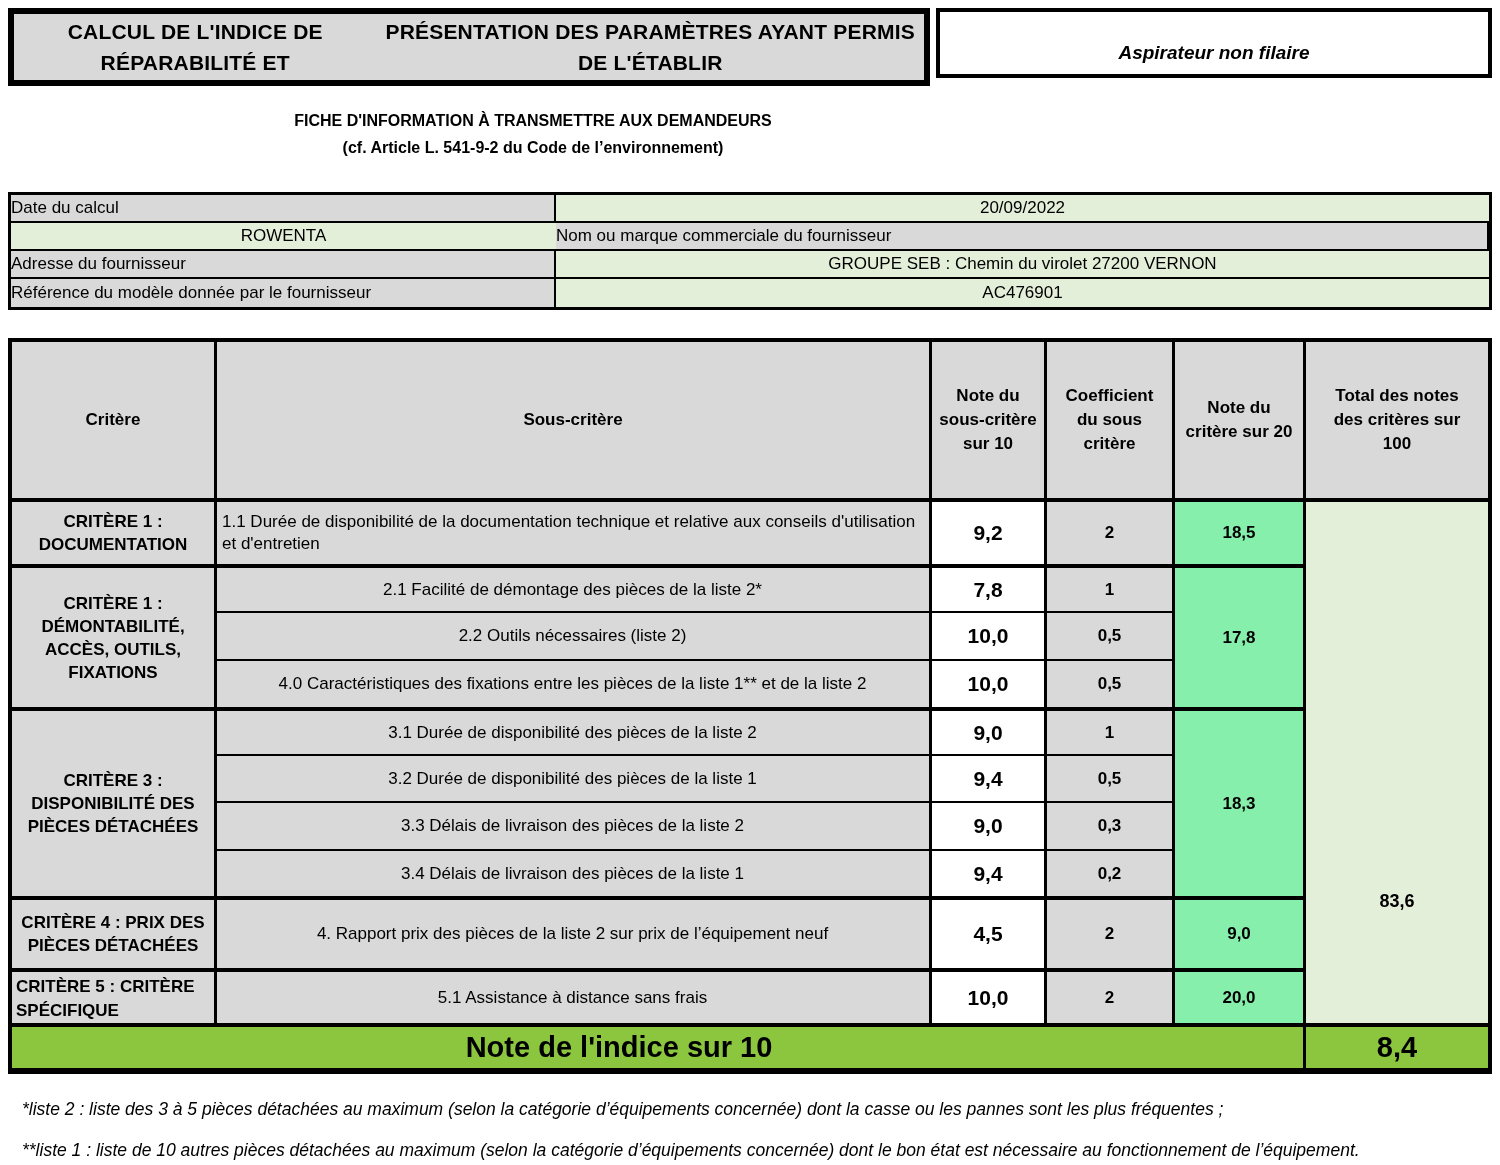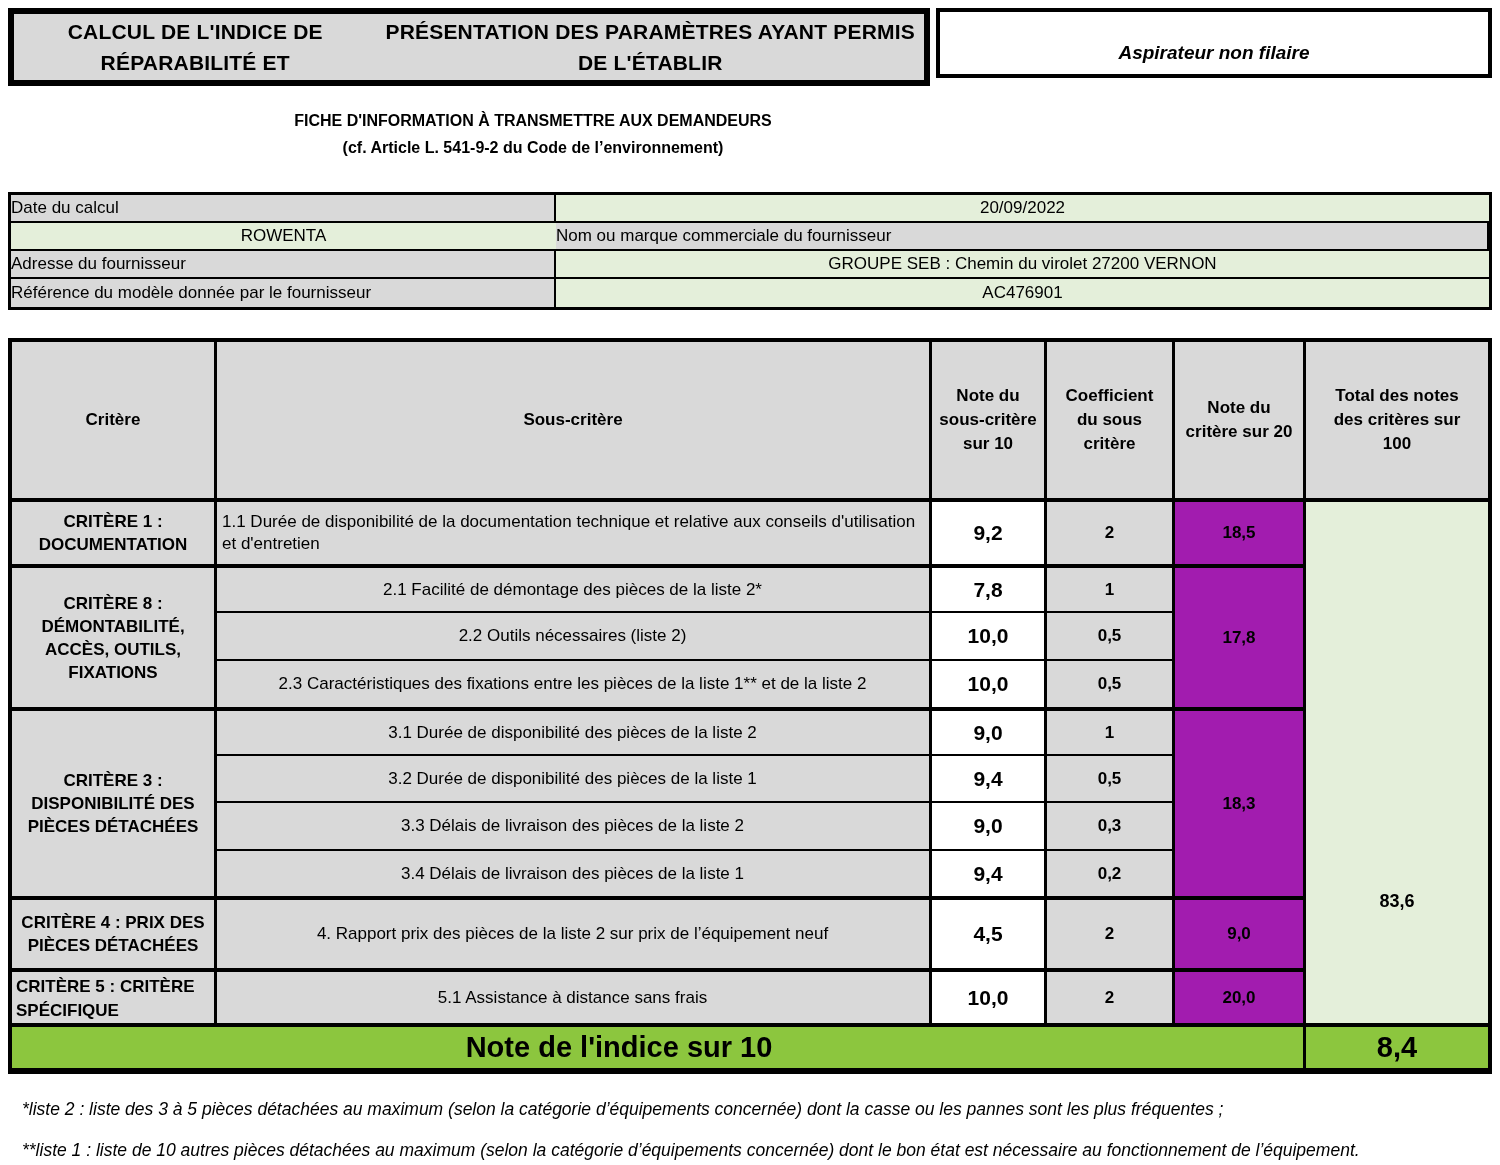--- a/index.html
+++ b/index.html
@@ -34,21 +34,21 @@
   .score-grid > div{box-sizing:border-box;display:flex;align-items:center;justify-content:center;
                     border-bottom:2px solid #000;overflow:hidden;}
   .vr{border-right:3px solid #000;}
   .gt{border-top:2px solid #000;}
   .h{background:#D9D9D9;font-weight:bold;font-size:17px;text-align:center;line-height:24px;padding:0 8px;}
   .crit{background:#D9D9D9;font-weight:bold;font-size:17px;text-align:center;line-height:23px;padding:0 4px;}
   .crit-left{justify-content:flex-start;text-align:left;align-items:flex-start;padding-top:2px;line-height:24px;}
   .sub{background:#D9D9D9;font-size:17px;justify-content:flex-start;text-align:left;padding:2px 6px 2px 5px;line-height:22px;}
   .note{background:#fff;font-weight:bold;font-size:21px;}
   .coef{background:#D9D9D9;font-weight:bold;font-size:17px;}
-  .n20{background:#a21caf;font-weight:bold;font-size:17px;}
+  .n20{background:#86efac;font-weight:bold;font-size:17px;}
   .total{background:#E4EFDA;font-weight:bold;font-size:18px;align-items:flex-start;padding-top:278px;}
   .final-label{background:#8CC63E;font-weight:bold;font-size:29px;justify-content:flex-end;padding-right:77px;border-bottom:none;}
   .final-value{background:#8CC63E;font-weight:bold;font-size:29px;border-bottom:none;}
 
   
   .footnotes{left:10px;top:1083px;width:1482px;font-style:italic;font-size:17.5px;line-height:29px;}
   .footnotes p{margin:12px;}
 </style>
 </head>
 <body>
@@ -81,29 +81,29 @@
 <div class="abs score-grid">
 
   <div class="h vr" style="grid-area:1/1/2/2">Critère</div>
   <div class="h vr" style="grid-area:1/2/2/3">Sous-critère</div>
   <div class="h vr" style="grid-area:1/3/2/4;padding:0 2px">Note du sous-critère sur 10</div>
   <div class="h vr" style="grid-area:1/4/2/5">Coefficient du sous critère</div>
   <div class="h vr" style="grid-area:1/5/2/6">Note du critère sur 20</div>
   <div class="h" style="grid-area:1/6/2/7;padding:0 14px">Total des notes des critères sur 100</div>
 
   <div class="crit vr gt" style="grid-area:2/1/3/2">CRITÈRE 1 : DOCUMENTATION</div>
-  <div class="crit vr gt" style="grid-area:3/1/6/2">CRITÈRE 8 : DÉMONTABILITÉ, ACCÈS, OUTILS, FIXATIONS</div>
+  <div class="crit vr gt" style="grid-area:3/1/6/2">CRITÈRE 1 : DÉMONTABILITÉ, ACCÈS, OUTILS, FIXATIONS</div>
   <div class="crit vr gt" style="grid-area:6/1/10/2">CRITÈRE 3 : DISPONIBILITÉ DES PIÈCES DÉTACHÉES</div>
   <div class="crit vr gt" style="grid-area:10/1/11/2">CRITÈRE 4 : PRIX DES PIÈCES DÉTACHÉES</div>
   <div class="crit crit-left vr gt" style="grid-area:11/1/12/2">CRITÈRE 5 : CRITÈRE SPÉCIFIQUE</div>
 
   <div class="sub vr gt" style="grid-area:2/2/3/3">1.1 Durée de disponibilité de la documentation technique et relative aux conseils d'utilisation et d'entretien</div>
   <div class="sub vr gt" style="grid-area:3/2/4/3">2.1 Facilité de démontage des pièces de la liste 2*</div>
   <div class="sub vr" style="grid-area:4/2/5/3">2.2 Outils nécessaires (liste 2)</div>
-  <div class="sub vr" style="grid-area:5/2/6/3">2.3 Caractéristiques des fixations entre les pièces de la liste 1** et de la liste 2</div>
+  <div class="sub vr" style="grid-area:5/2/6/3">4.0 Caractéristiques des fixations entre les pièces de la liste 1** et de la liste 2</div>
   <div class="sub vr gt" style="grid-area:6/2/7/3">3.1 Durée de disponibilité des pièces de la liste 2</div>
   <div class="sub vr" style="grid-area:7/2/8/3">3.2 Durée de disponibilité des pièces de la liste 1</div>
   <div class="sub vr" style="grid-area:8/2/9/3">3.3 Délais de livraison des pièces de la liste 2</div>
   <div class="sub vr" style="grid-area:9/2/10/3">3.4 Délais de livraison des pièces de la liste 1</div>
   <div class="sub vr gt" style="grid-area:10/2/11/3">4. Rapport prix des pièces de la liste 2 sur prix de l’équipement neuf</div>
   <div class="sub vr gt" style="grid-area:11/2/12/3">5.1 Assistance à distance sans frais</div>
 
   <div class="note vr gt" style="grid-area:2/3/3/4">9,2</div>
   <div class="note vr gt" style="grid-area:3/3/4/4">7,8</div>
   <div class="note vr" style="grid-area:4/3/5/4">10,0</div>

